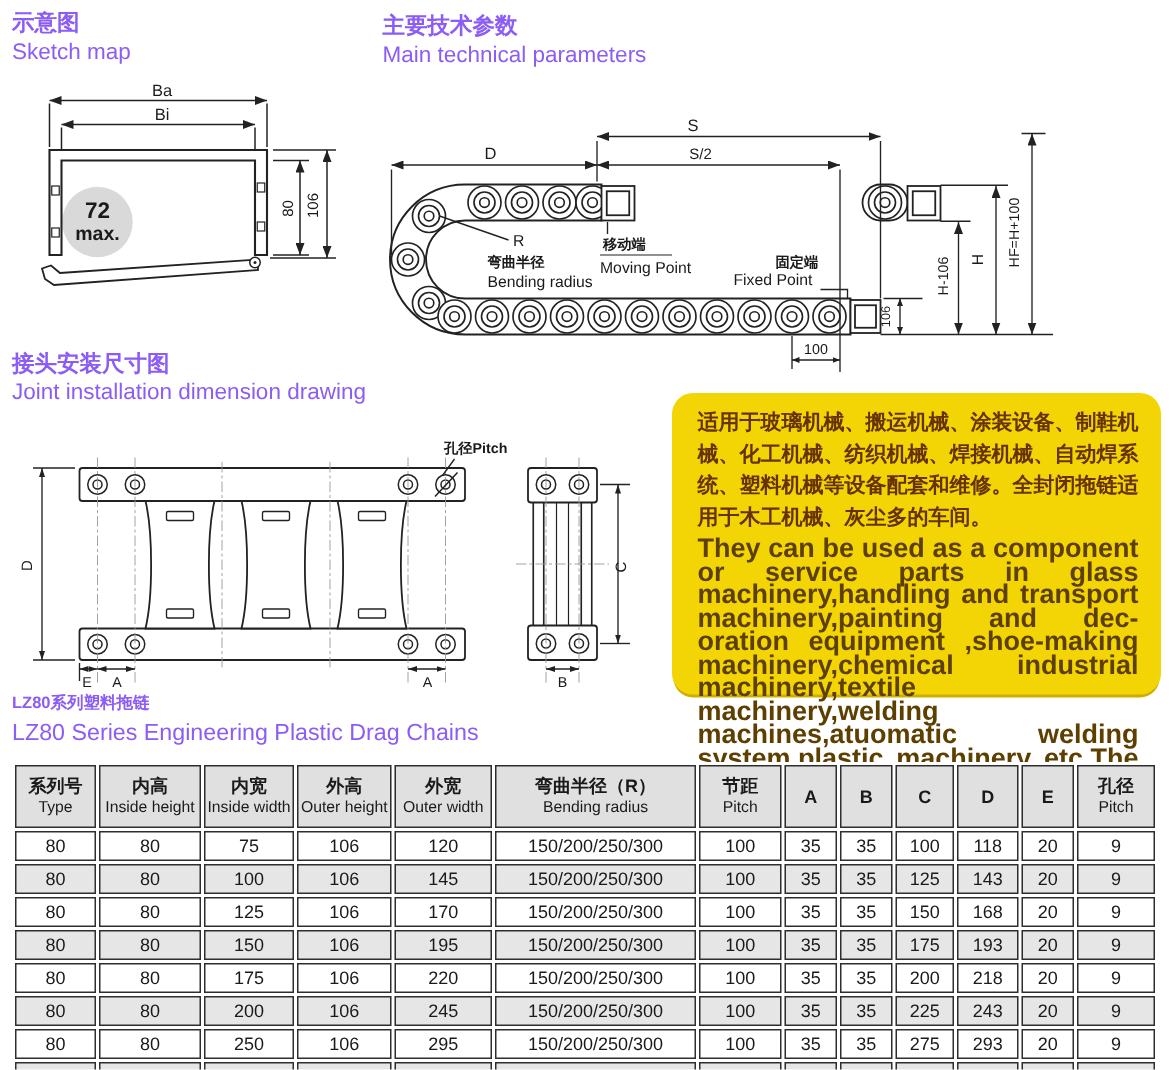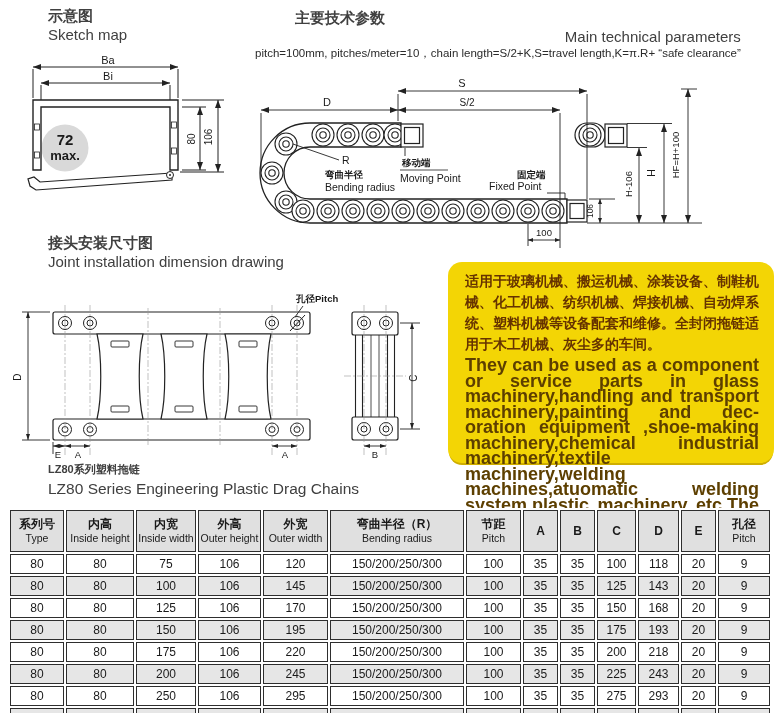--- a/index.html
+++ b/index.html
@@ -1,21 +1,21 @@
 <!DOCTYPE html>
 <html><head>
 <meta charset="utf-8">
 <style>
   html,body{margin:0;padding:0;background:#fff;}
   body{width:780px;height:713px;position:relative;overflow:hidden;
        font-family:"Liberation Sans",sans-serif;color:#1a1a1a;}
   .abs{position:absolute;}
   .sec-title .zh{font-size:15px;font-weight:bold;line-height:19px;}
   .sec-title .en{font-size:15px;font-weight:normal;line-height:19px;text-align:right;}
-  .sec-title{color:#404040;margin-left:40px;}
+  .sec-title{color:#8b5cf6;}
   .param-line-zh{font-size:11.5px;font-weight:bold;line-height:15px;color:#2a2a2a;white-space:nowrap;}
   .param-line-en{font-size:11.5px;font-weight:normal;line-height:15px;color:#2a2a2a;white-space:nowrap;}
   svg{font-family:"Liberation Sans",sans-serif;}
   svg text{fill:#1a1a1a;stroke:none;}
   .note-box{background:#f3d505;border-radius:14px;padding:9px 15px 8px 17px;
             box-shadow:0 3px 0 -1px #cfae00;}
   .note-zh{color:#663300;font-size:14px;font-weight:bold;line-height:21px;text-align:justify;}
   .note-en{color:#5d3f00;font-size:18px;font-weight:bold;line-height:15.5px;text-align:justify;margin-top:3px;}
   table.spec{border-collapse:separate;border-spacing:2px;table-layout:fixed;background:#fff;}
   table.spec td,table.spec th{box-sizing:border-box;border:1px solid #2e2e2e;text-align:center;
@@ -33,21 +33,20 @@
 <div class="abs sec-title" style="left:8px;top:6px">
   <div class="zh">示意图</div>
   <div class="en">Sketch map</div>
 </div>
 
 <div class="abs" style="left:255px;top:8px">
   <div class="sec-title">
     <div class="zh">主要技术参数</div>
     <div class="en">Main technical parameters</div>
   </div>
-  <div class="param-line-en">pitch=100mm, pitches/meter=10，chain length=S/2+K,S=travel length,K=π.R+ “safe clearance”</div>
 </div>
 
 <svg class="abs" style="left:8px;top:52px" width="227" height="173" viewBox="0 0 227 173">
   <defs>
     <marker id="a1e" markerWidth="9" markerHeight="6" refX="8" refY="3" orient="auto" markerUnits="userSpaceOnUse">
         <path d="M0,0L8,3L0,6Z" fill="#222"></path>
       </marker>
     <marker id="a1s" markerWidth="9" markerHeight="6" refX="0" refY="3" orient="auto" markerUnits="userSpaceOnUse">
         <path d="M8,0L0,3L8,6Z" fill="#222"></path>
       </marker>

